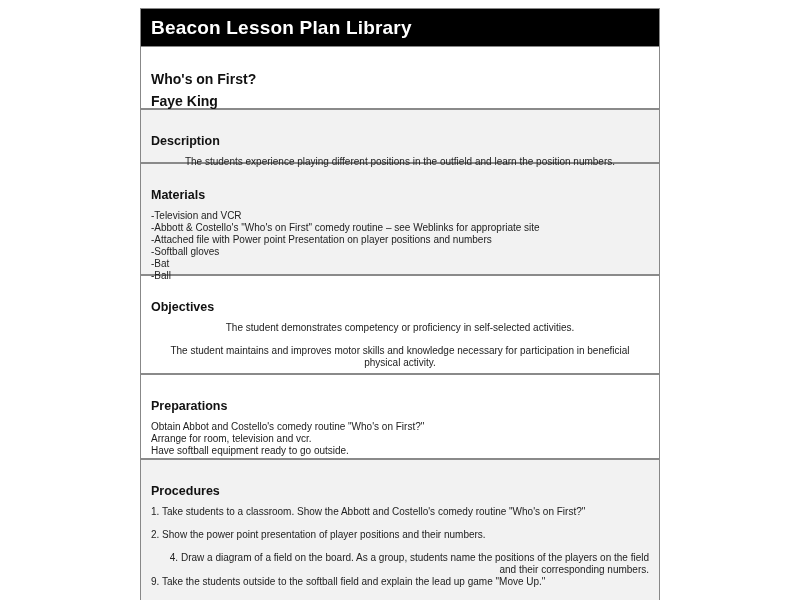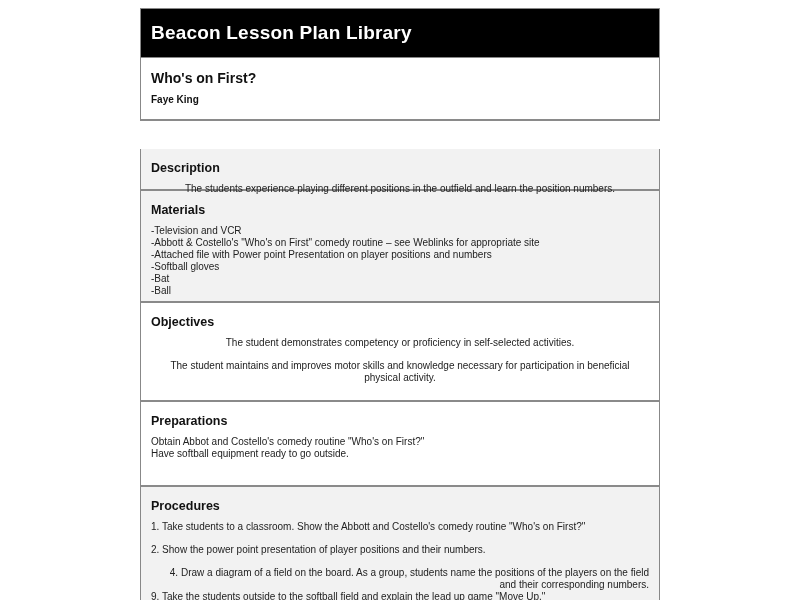--- a/index.html
+++ b/index.html
@@ -14,65 +14,65 @@
     }
     .page {
       position: absolute;
       left: 140px;
       top: 8px;
       width: 520px;
     }
     .banner {
       background: #000;
       color: #fff;
-      height: 50px;
+      height: 39px;
       border: 1px solid #888;
       box-sizing: border-box;
       padding-left: 10px;
       display: flex;
       align-items: center;
       font-size: 19px;
       font-weight: bold;
       letter-spacing: 0.2px;
     }
     .section {
       border: 1px solid #888;
       border-top: none;
       border-bottom: 2px solid #8a8a8a;
       box-sizing: border-box;
-      padding: 12px 10px 10px 10px;
+      padding: 24px 10px 10px 10px;
       font-size: 10px;
       line-height: 12px;
     }
     .section.white { background: #ffffff; }
     .section.grey { background: #f2f2f2; }
     .title-block { height: 63px; }
     .lesson-title {
       font-size: 14px;
       font-weight: bold;
       margin: 0 0 8px 0;
       line-height: 16px;
       color: #111;
     }
     .author {
-      font-size: 10px;
+      font-size: 14px;
       font-weight: bold;
       color: #111;
     }
     .sec-head {
       font-size: 12.5px;
       font-weight: bold;
       color: #111;
       margin: 0 0 8px 0;
       line-height: 14px;
     }
     .para { margin: 0 0 11px 0; text-align: center; }
     .para:last-child { margin-bottom: 0; }
     .line { display: block; }
-    #sec-description { height: 42px; margin-top: 28px; }
+    #sec-description { height: 54px; }
     #sec-objectives { height: 99px; }
     #sec-materials { height: 112px; }
     #sec-preparations { height: 85px; }
     #sec-procedures { height: 160px; border-bottom: none; }
     .proc-item { margin: 0 0 11px 0; }
     .proc-item.tight { margin-bottom: 0; text-align: right; }
   </style>
 </head>
 <body>
 
@@ -104,20 +104,21 @@
 
   <div class="section white" id="sec-objectives">
     <div class="sec-head">Objectives</div>
     <div class="para">The student demonstrates competency or proficiency in self-selected activities.</div>
     <div class="para">The student maintains and improves motor skills and knowledge necessary for participation in beneficial physical activity.</div>
   </div>
 
   <div class="section white" id="sec-preparations">
     <div class="sec-head">Preparations</div>
     <span class="line">Obtain Abbot and Costello's comedy routine "Who's on First?"</span>
+    <span class="line">Arrange for room, television and vcr.</span>
     <span class="line">Have softball equipment ready to go outside.</span>
   </div>
 
   <div class="section grey" id="sec-procedures">
     <div class="sec-head">Procedures</div>
     <div class="proc-item">1. Take students to a classroom. Show the Abbott and Costello's comedy routine "Who's on First?"</div>
     <div class="proc-item">2. Show the power point presentation of player positions and their numbers.</div>
     <div class="proc-item tight">4. Draw a diagram of a field on the board. As a group, students name the positions of the players on the field and their corresponding numbers.</div>
     <div class="proc-item">9. Take the students outside to the softball field and explain the lead up game "Move Up."</div>
   </div>

